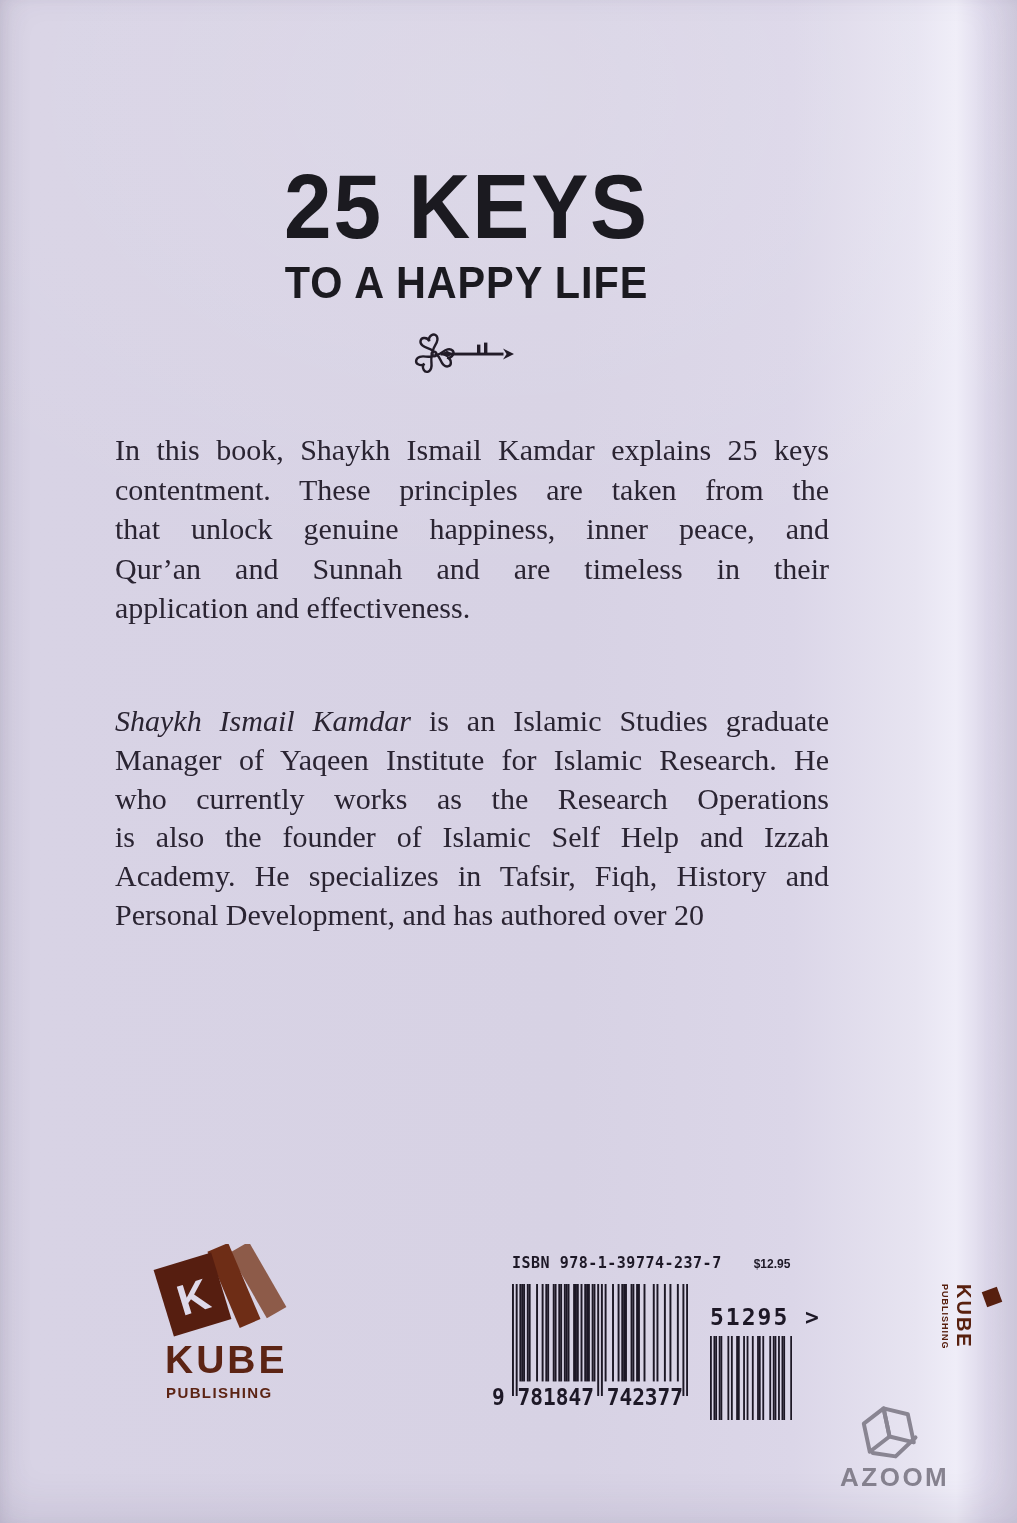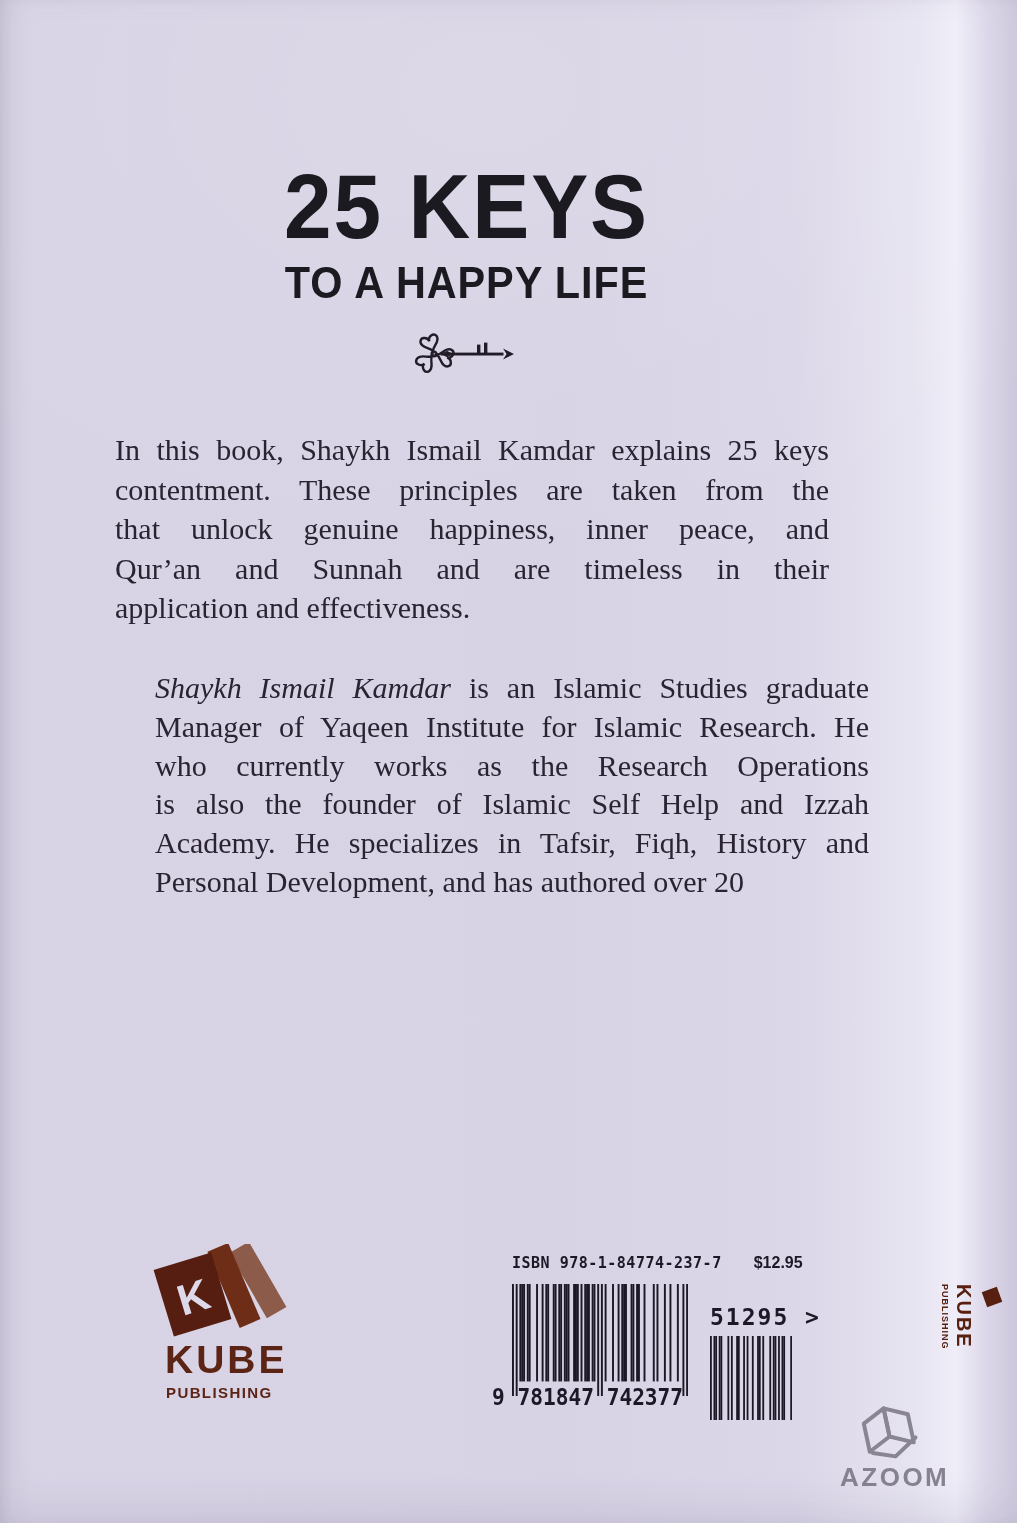--- a/index.html
+++ b/index.html
@@ -17,33 +17,33 @@
   }
   .title-block{position:absolute;left:0;top:162px;width:933px;text-align:center;
     color:#1b1a20;font-family:"Liberation Sans",sans-serif;}
   .title-block h1{margin:0;font-size:90px;line-height:1;font-weight:bold;letter-spacing:2px;
     transform:scaleX(.95);transform-origin:center;}
   .title-block h2{margin:8px 0 0;font-size:45px;line-height:1;font-weight:bold;letter-spacing:1px;
     transform:scaleX(.92);transform-origin:center;}
   .ornament{position:absolute;left:412px;top:331px;width:105px;height:46px;}
   .blurb,.bio{position:absolute;left:115px;width:714px;font-size:30px;color:#2a2432;}
   .blurb{top:430px;line-height:39.6px;}
-  .bio{top:669px;line-height:38.8px;margin-left:40px;}
+  .bio{top:702px;line-height:38.8px;}
   .tline{text-align:justify;text-align-last:justify;text-justify:inter-word;}
   .tline:last-child{text-align-last:left;}
   .bio i{font-style:italic;}
   .publisher{position:absolute;left:153px;top:1244px;width:220px;
     font-family:"Liberation Sans",sans-serif;color:#5c2414;}
   .logo-mark svg{width:142px;height:94px;display:block;}
   .pub-name{font-size:39px;font-weight:bold;letter-spacing:3px;margin:2px 0 0 12px;line-height:1;}
   .pub-tag{font-size:15px;font-weight:bold;letter-spacing:1.4px;margin:6px 0 0 13px;line-height:1;}
   .barcode-area{position:absolute;left:512px;top:1254px;width:320px;
     font-family:"DejaVu Sans Mono",monospace;color:#1d1826;}
   .isbn-row{display:flex;align-items:baseline;font-weight:bold;font-size:15px;letter-spacing:.5px;}
-  .isbn-row .price{font-family:"Liberation Sans",sans-serif;margin-left:32px;letter-spacing:0;font-size:16px;}
+  .isbn-row .price{font-family:"Liberation Sans",sans-serif;margin-left:32px;letter-spacing:0;font-size:12px;}
   .codes{display:flex;margin-top:12px;align-items:flex-start;}
   .main-code{position:relative;width:176px;}
   svg.ean{width:176px;height:112px;display:block;}
   .ean-digits{font-weight:bold;font-size:23px;margin-top:-12px;margin-left:-20px;white-space:pre;
     transform:scaleX(.92);transform-origin:left;}
   .supp-code{margin-left:22px;}
   .supp-digits{font-weight:bold;font-size:23px;letter-spacing:2px;margin:20px 0 6px;white-space:pre;}
   svg.supp{width:82px;height:84px;display:block;}
   .watermark{position:absolute;left:840px;top:1398px;width:100px;text-align:center;
     color:#7f7b88;font-family:"Liberation Sans",sans-serif;opacity:.92;}
@@ -119,21 +119,21 @@
         <text x="42" y="72" text-anchor="middle" font-family="Liberation Sans, sans-serif" font-size="46" font-weight="bold" fill="#ded9ea">K</text>
       </g>
     </svg>
   </div>
   <div class="pub-name">KUBE</div>
   <div class="pub-tag">PUBLISHING</div>
 </div>
 
 <div class="barcode-area">
   <div class="isbn-row">
-    <span>ISBN 978-1-84774-237-7</span>
+    <span>ISBN 978-1-39774-237-7</span>
     <span class="price">$12.95</span>
   </div>
   <div class="codes">
     <div class="main-code">
       <svg class="ean" viewBox="0 0 95 100" preserveAspectRatio="none">
           <rect x="0" y="0" width="1.04" height="100" fill="#1d1826"></rect>
           <rect x="2" y="0" width="1.04" height="100" fill="#1d1826"></rect>
           <rect x="4" y="0" width="1.04" height="87" fill="#1d1826"></rect>
           <rect x="5" y="0" width="1.04" height="87" fill="#1d1826"></rect>
           <rect x="6" y="0" width="1.04" height="87" fill="#1d1826"></rect>

